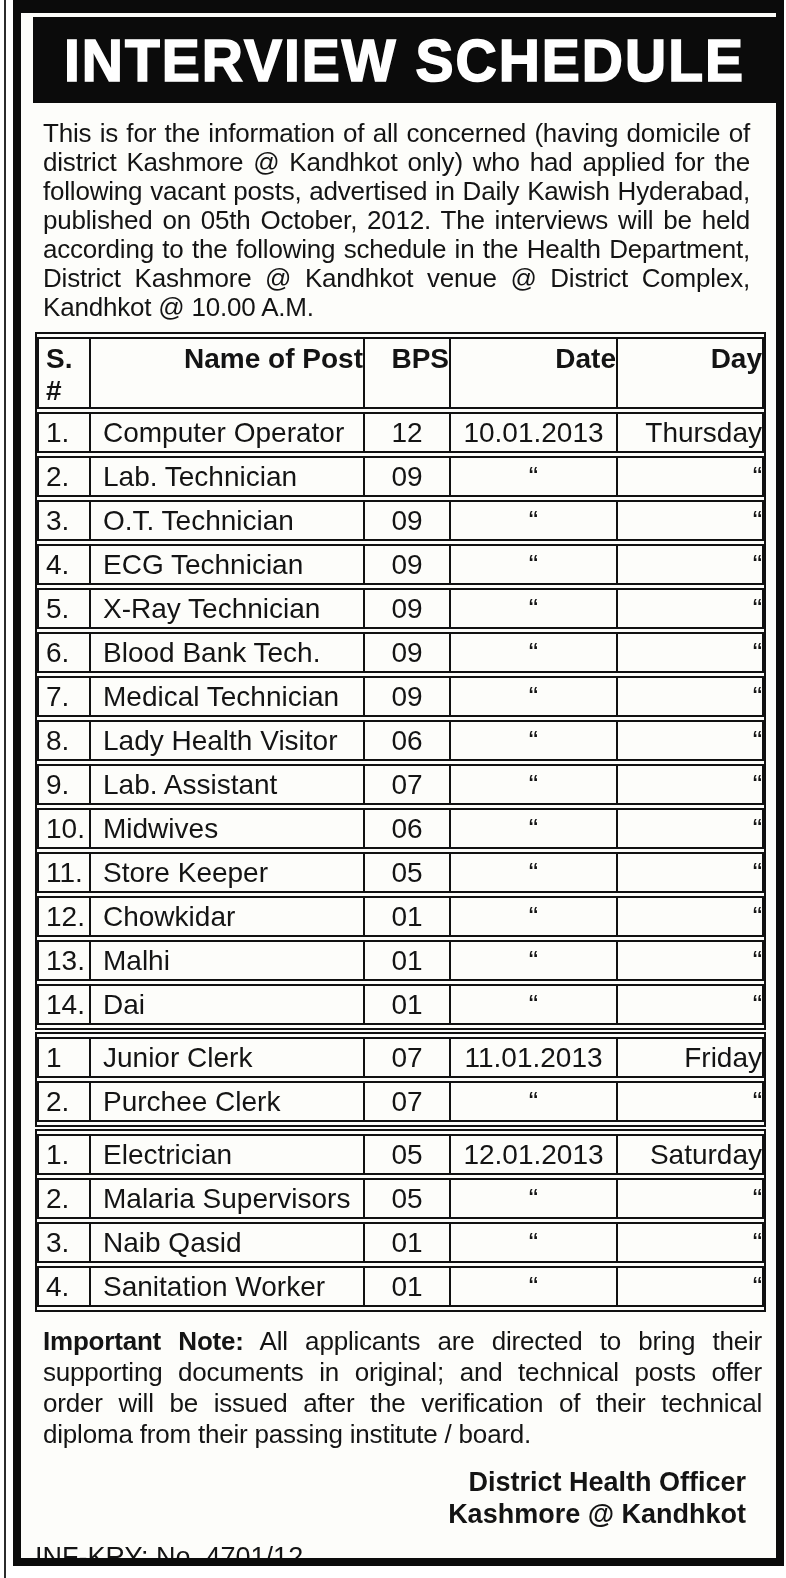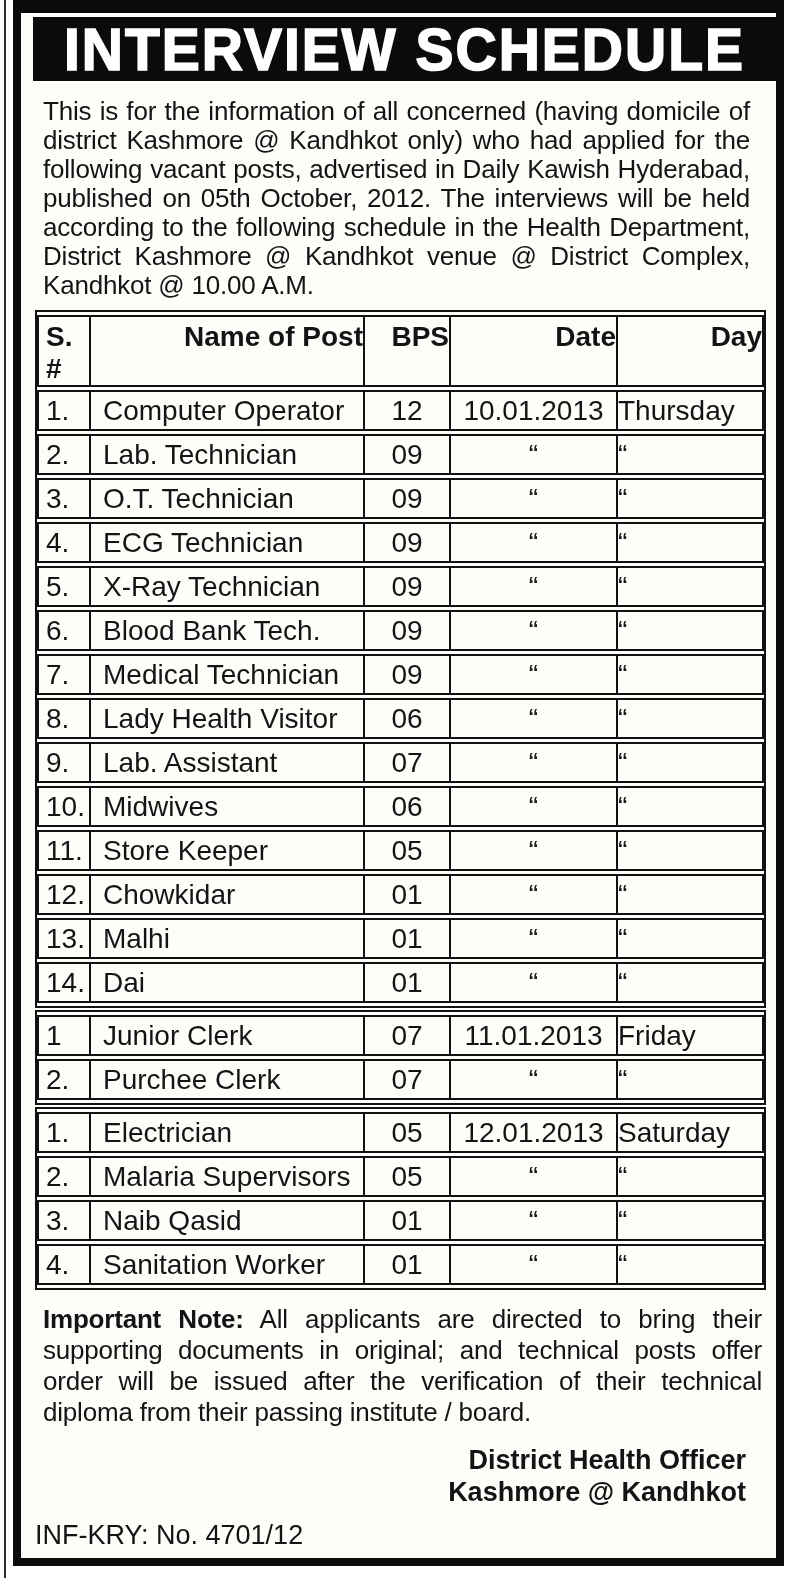--- a/index.html
+++ b/index.html
@@ -20,21 +20,21 @@
   .ad-frame {
     position: absolute;
     left: 13px; right: 2px; top: 0; bottom: 12px;
     border: solid #0b0b0b;
     border-width: 13px 8px 8px 8px;
     background: #fdfdfa;
     overflow: hidden;
   }
   .title-bar {
     margin: 4px 0 0 12px;
-    height: 64px;
+    height: 86px;
     background: #0b0b0b;
     display: flex;
     align-items: center;
     justify-content: center;
   }
   .title-text {
     color: #ffffff;
     font-size: 57px;
     font-weight: bold;
     letter-spacing: 2px;
@@ -76,21 +76,21 @@
     vertical-align: top;
     padding-top: 4px;
     text-align: right;
   }
   .sched th.col-sn { text-align: left; padding-left: 7px; line-height: 32px; }
   .sched td { height: 41px; vertical-align: middle; }
   .sched td.col-sn   { text-align: left; padding-left: 7px; }
   .sched td.col-post { text-align: left; padding-left: 12px; }
   .sched td.col-bps  { text-align: center; }
   .sched td.col-date { text-align: center; }
-  .sched td.col-day  { text-align: left; }
+  .sched td.col-day  { text-align: right; }
   .note {
     margin: 14px 14px 16px 22px;
     font-size: 26px;
     line-height: 31px;
     letter-spacing: -0.2px;
     text-align: justify;
   }
   .note .note-label { font-weight: bold; }
   .signature {
     margin: 4px 30px 0 0;

